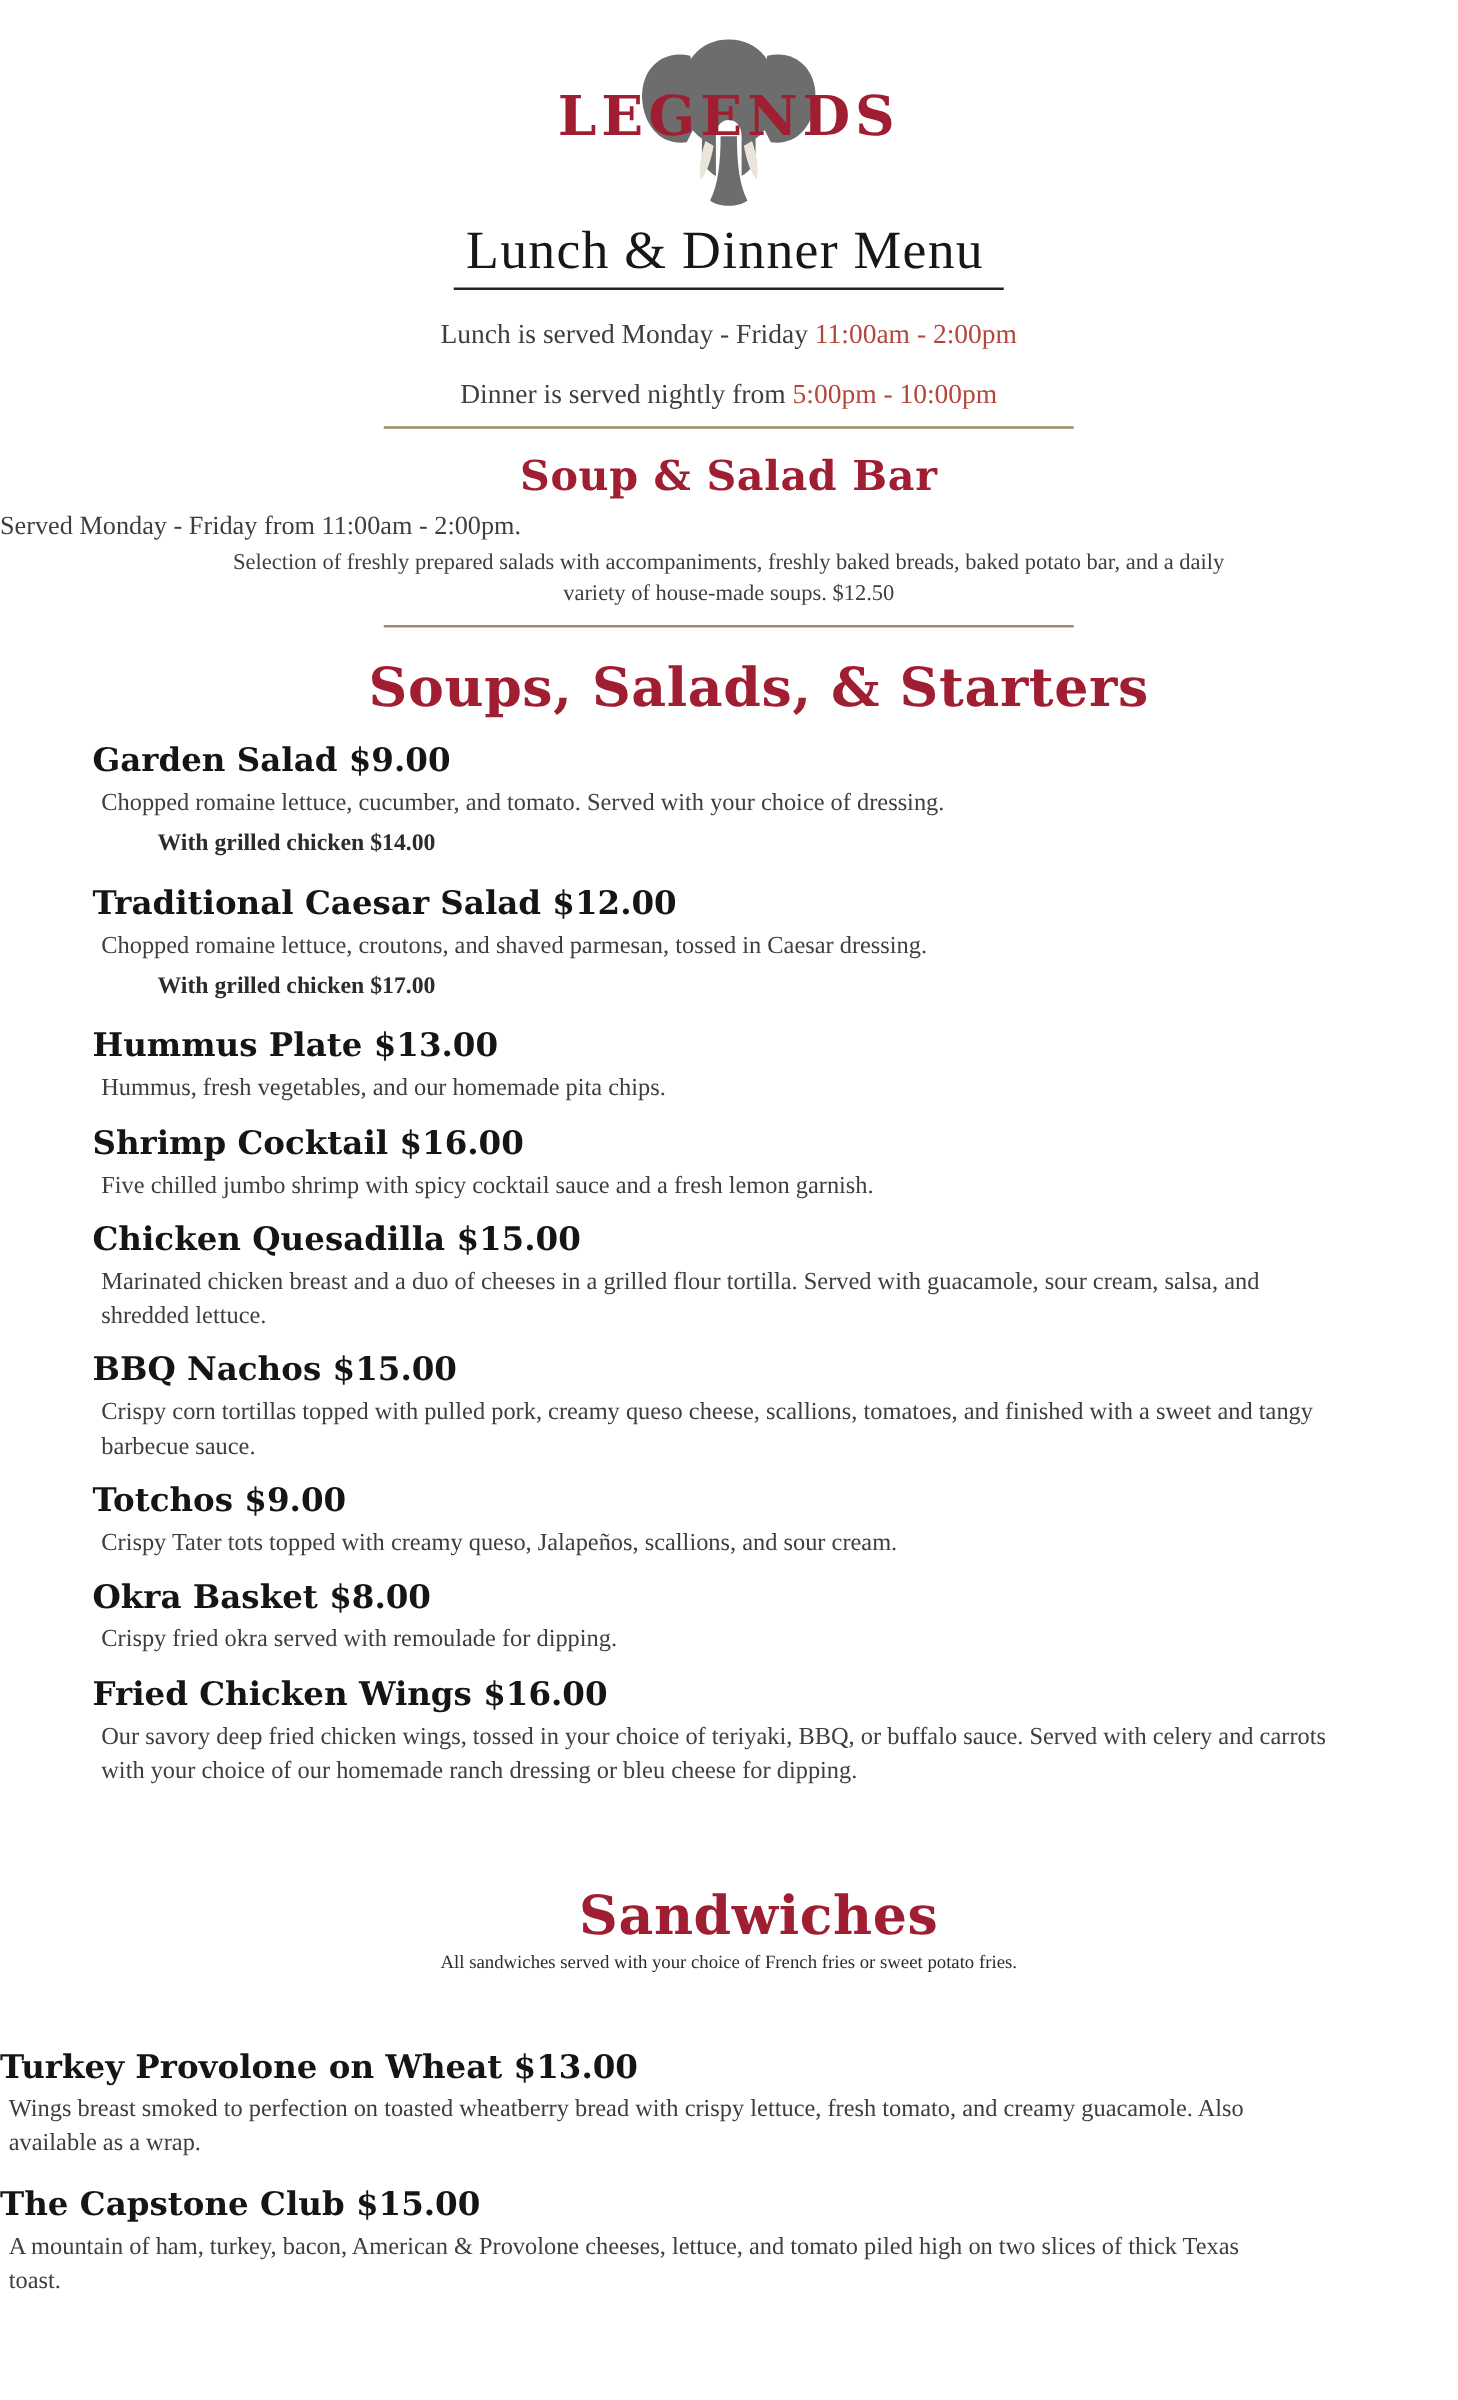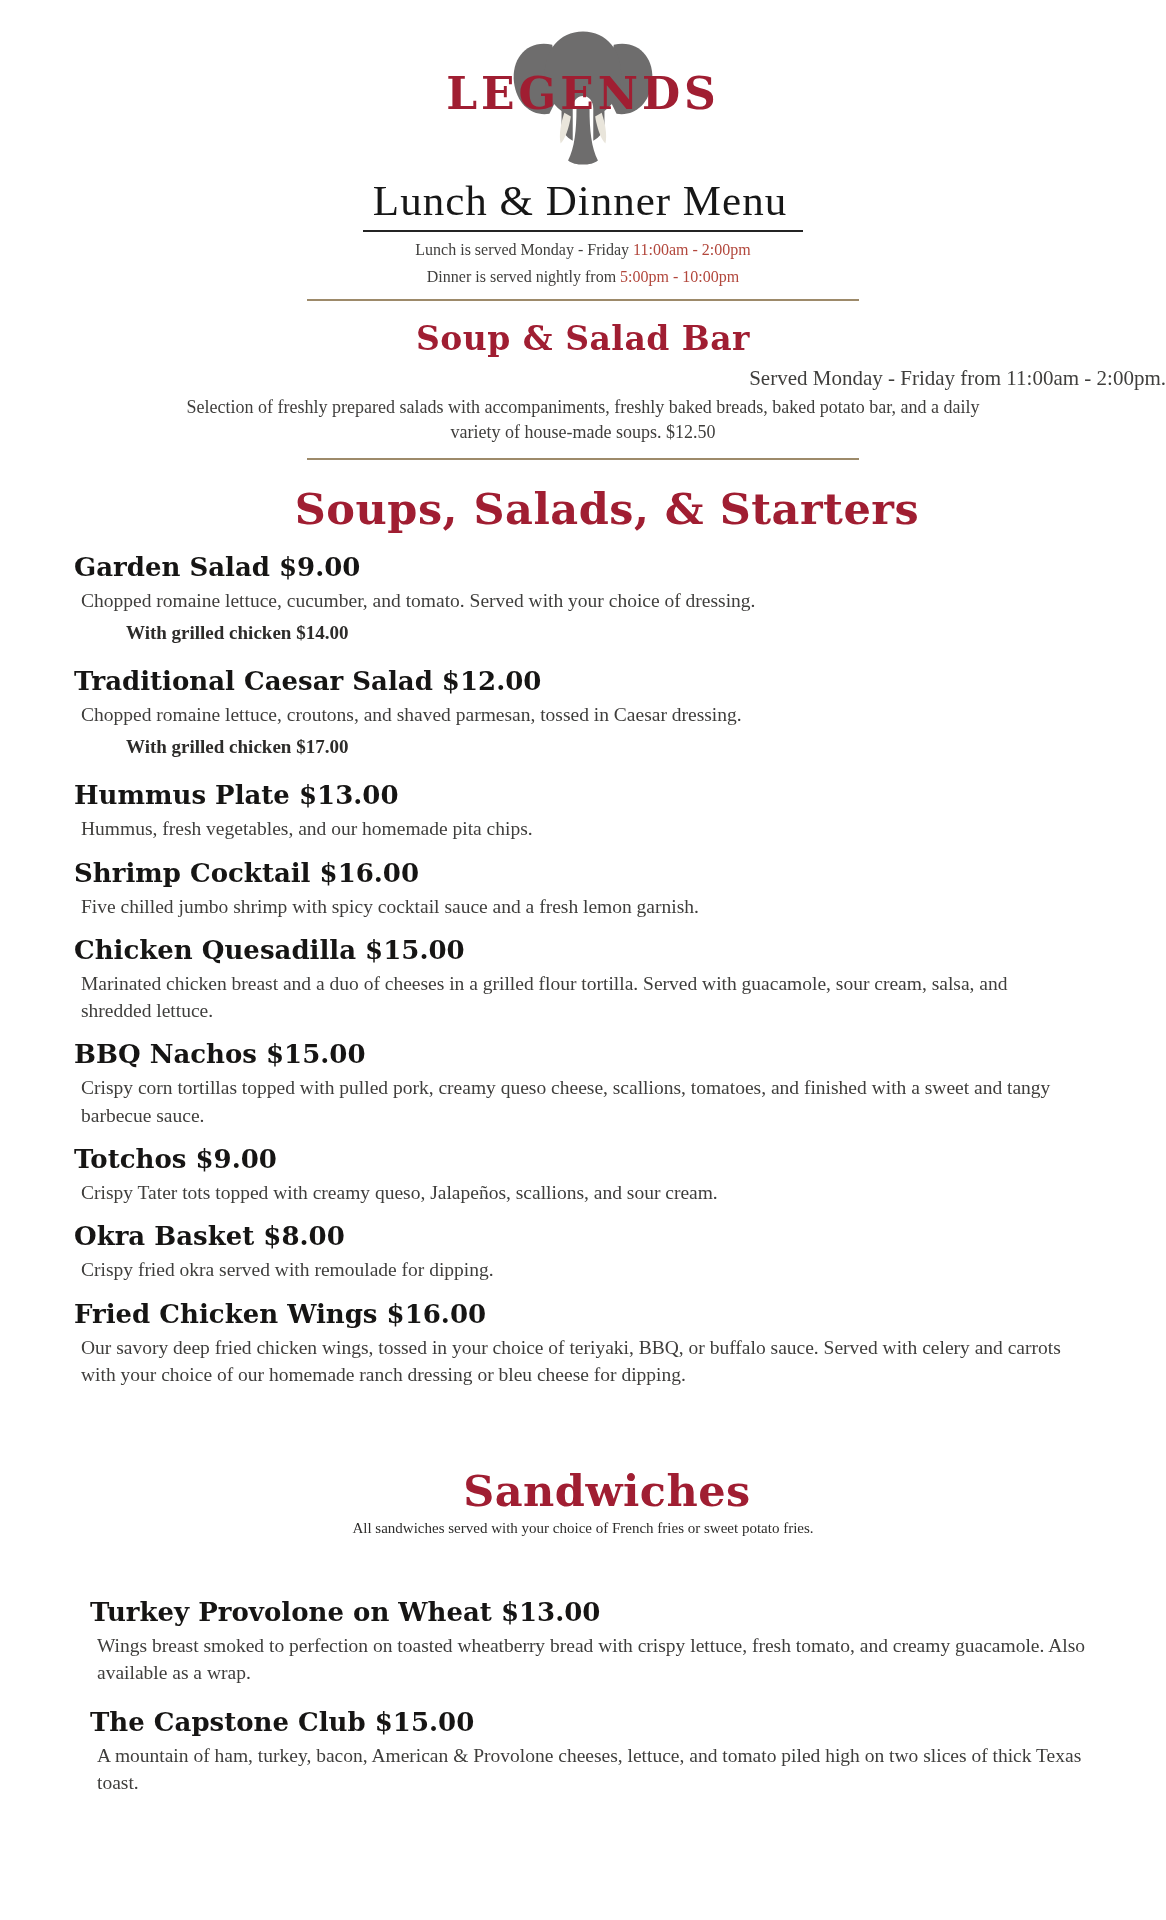--- a/index.html
+++ b/index.html
@@ -56,22 +56,22 @@
   .menu-title .t {
     display: inline-block;
     font-size: 43px;
     color: #171717;
     border-bottom: 2px solid #242424;
     padding: 0 16px 5px 10px;
     letter-spacing: 1px;
   }
   .sub-line {
     text-align: center;
-    font-size: 16px;
-    margin-top: 9px;
+    font-size: 22px;
+    margin-top: 22px;
     color: var(--body_text);
   }
   .time { color: var(--time); }
 
   .divider {
     width: 552px;
     border: 0;
     border-top: 2px solid var(--divider);
     margin: 13px auto 0 auto;
   }
@@ -82,25 +82,24 @@
     font-family: "DejaVu Serif", serif;
     font-weight: bold;
     color: var(--accent);
     font-size: 33px;
     margin: 18px 0 4px 0;
     letter-spacing: 0.5px;
   }
   .section-heading.big { font-size: 43px; margin-top: 24px; margin-left: 48px; }
 
   .center-line {
-    text-align: right;
+    text-align: left;
     font-size: 21px;
     margin-top: 6px;
     line-height: 1.38;
-    padding-left: 42px;
   }
   .center-block {
     text-align: center;
     font-size: 18px;
     margin: 2px auto 0 auto;
     max-width: 800px;
     line-height: 1.38;
   }
 
   
@@ -135,21 +134,20 @@
 
   
   .sandwich-section { margin-top: 78px; }
   .section-note {
     text-align: center;
     font-size: 15px;
     margin-top: 4px;
     color: #2d2c2a;
   }
   .sandwich-items {
-    padding-left: 90px;
     padding-right: 56px;
     margin-top: 60px;
   }
   .sandwich-items .item { margin-bottom: 20px; }
 </style>
 </head>
 <body>
 
 <div class="page">
 

